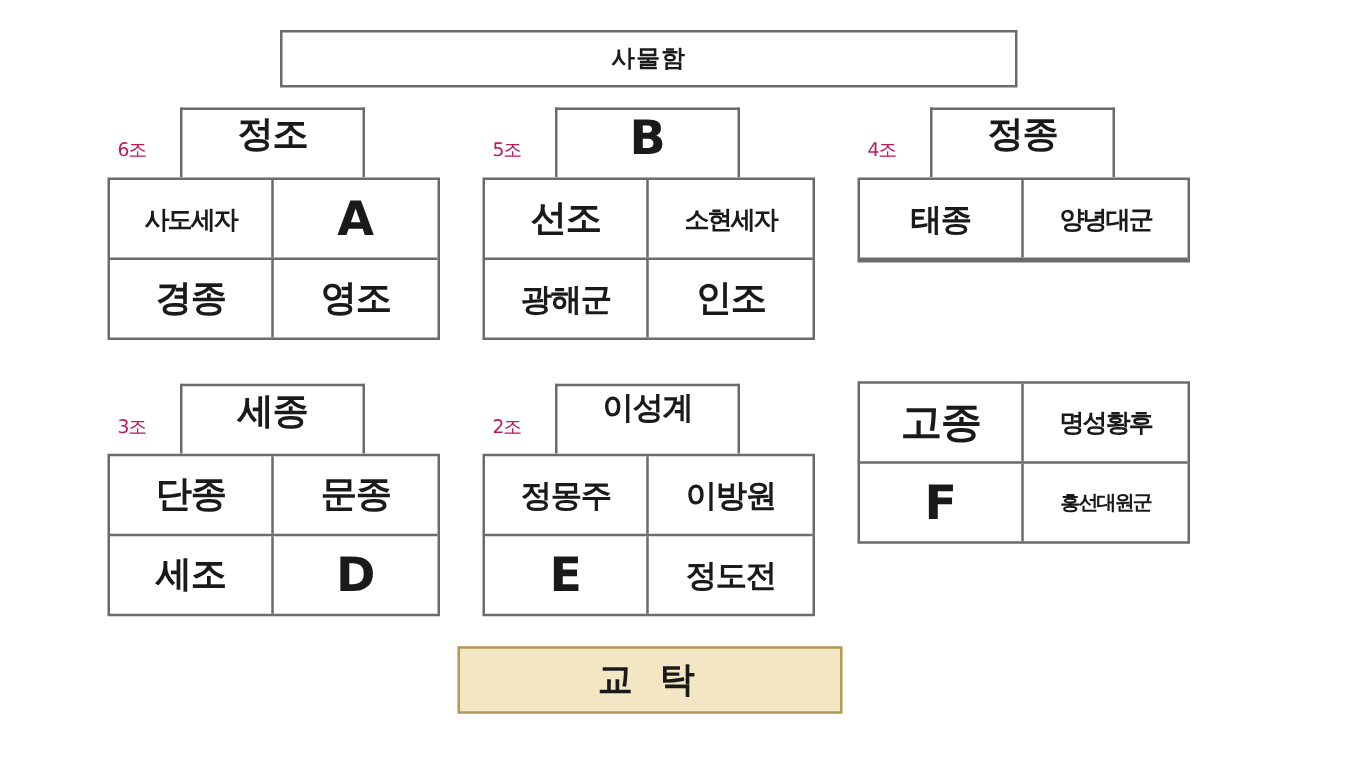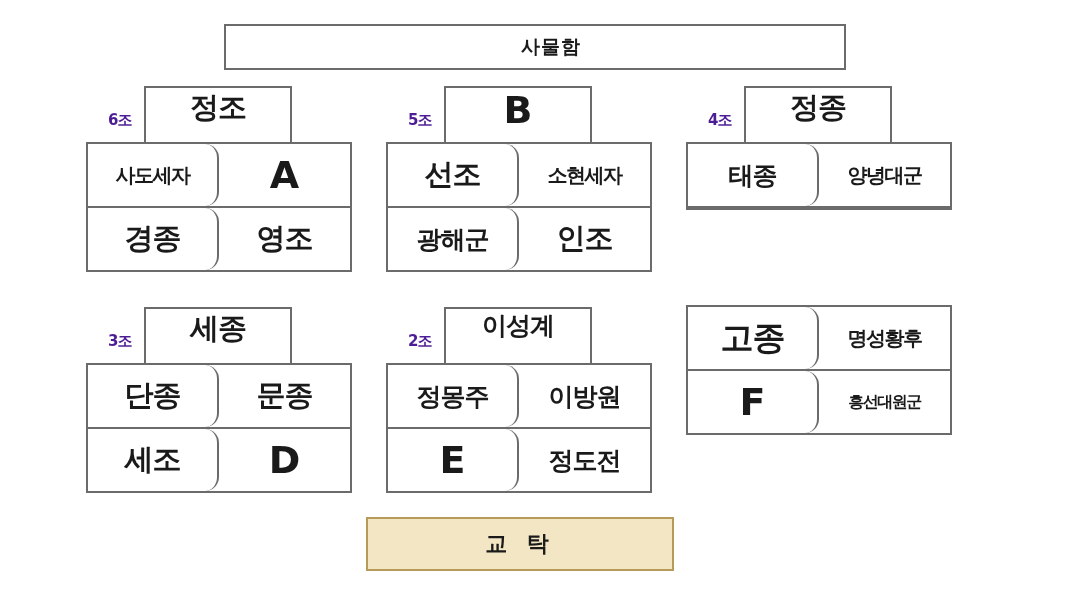--- a/index.html
+++ b/index.html
@@ -24,58 +24,57 @@
     width: 586px;
     height: 42px;
     border: 2px solid #6b6b6b;
     background: #ffffff;
     display: flex;
     align-items: center;
     justify-content: center;
     font-size: 19px;
     font-weight: 700;
     letter-spacing: 1px;
-    padding-left: 32px;
   }
 
   
   .podium {
     position: absolute;
     left: 366px;
     top: 517px;
     width: 304px;
     height: 50px;
     border: 2px solid #b59b57;
     background: #f2e6c4;
     display: flex;
     align-items: center;
     justify-content: center;
-    font-size: 22px;
+    font-size: 28px;
     font-weight: 700;
     letter-spacing: 6px;
   }
 
   
   .group {
     position: absolute;
     width: 266px;
   }
   .group-head {
     position: relative;
     height: 58px;
     display: flex;
     align-items: flex-end;
   }
   .group-num {
     position: absolute;
-    left: 22px;
+    left: 8px;
     bottom: 12px;
     font-size: 15px;
-    font-weight: 700;
-    color: #4c1d95;
+    font-weight: 400;
+    color: #be185d;
     letter-spacing: -1px;
   }
   .leader-cell {
     position: absolute;
     left: 58px;
     bottom: 0;
     width: 148px;
     height: 56px;
     border: 2px solid #6b6b6b;
     border-bottom: none;
@@ -102,21 +101,20 @@
   .cell {
     flex: 1 1 50%;
     display: flex;
     align-items: center;
     justify-content: center;
     box-sizing: border-box;
     overflow: hidden;
   }
   .cell.left {
     border-right: 2px solid #6b6b6b;
-    border-radius: 14px;
   }
 
   
   .t-xl { font-size: 33px; font-weight: 700; letter-spacing: -1px; }
   .t-lg { font-size: 29px; font-weight: 700; letter-spacing: -1px; }
   .t-md { font-size: 25px; font-weight: 700; letter-spacing: -1px; }
   .t-sm { font-size: 20px; font-weight: 700; letter-spacing: -1.5px; }
   .t-xs { font-size: 16px; font-weight: 700; letter-spacing: -1.5px; }
   .t-letter { font-size: 38px; font-weight: 800; letter-spacing: 0; }
 

